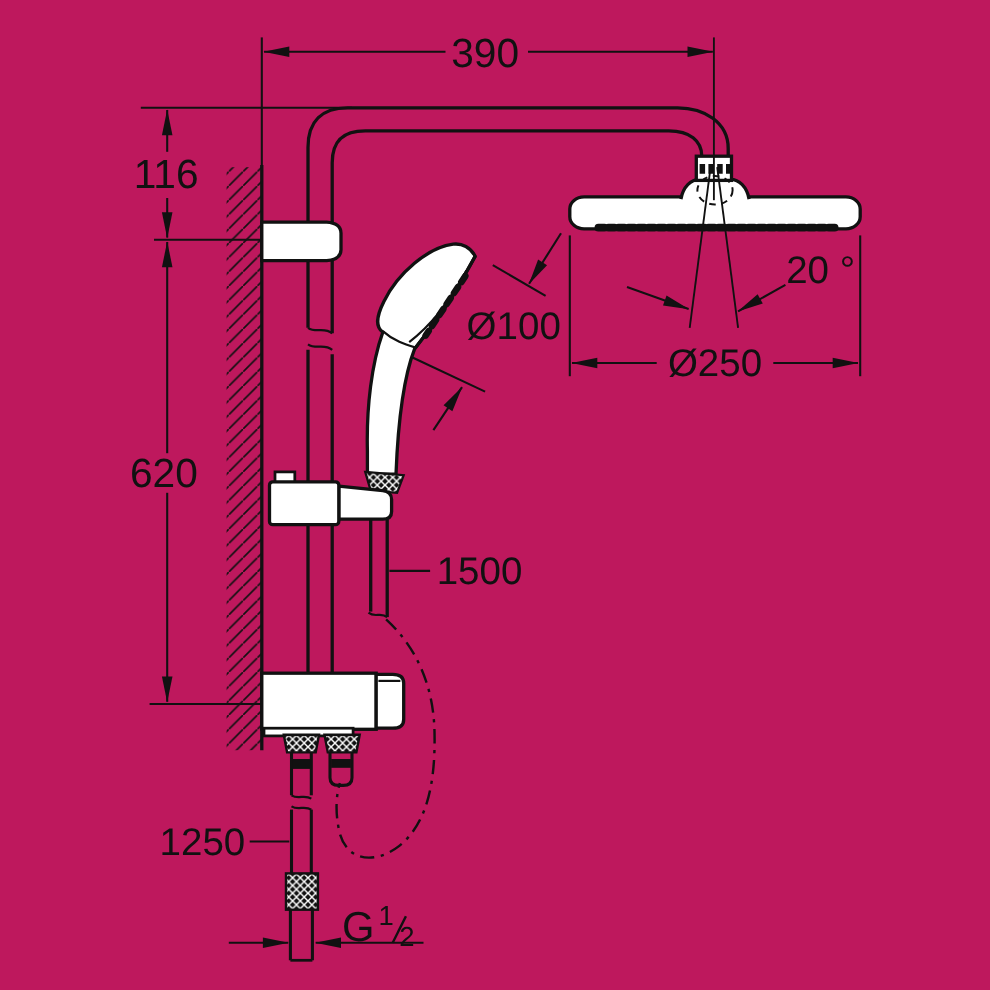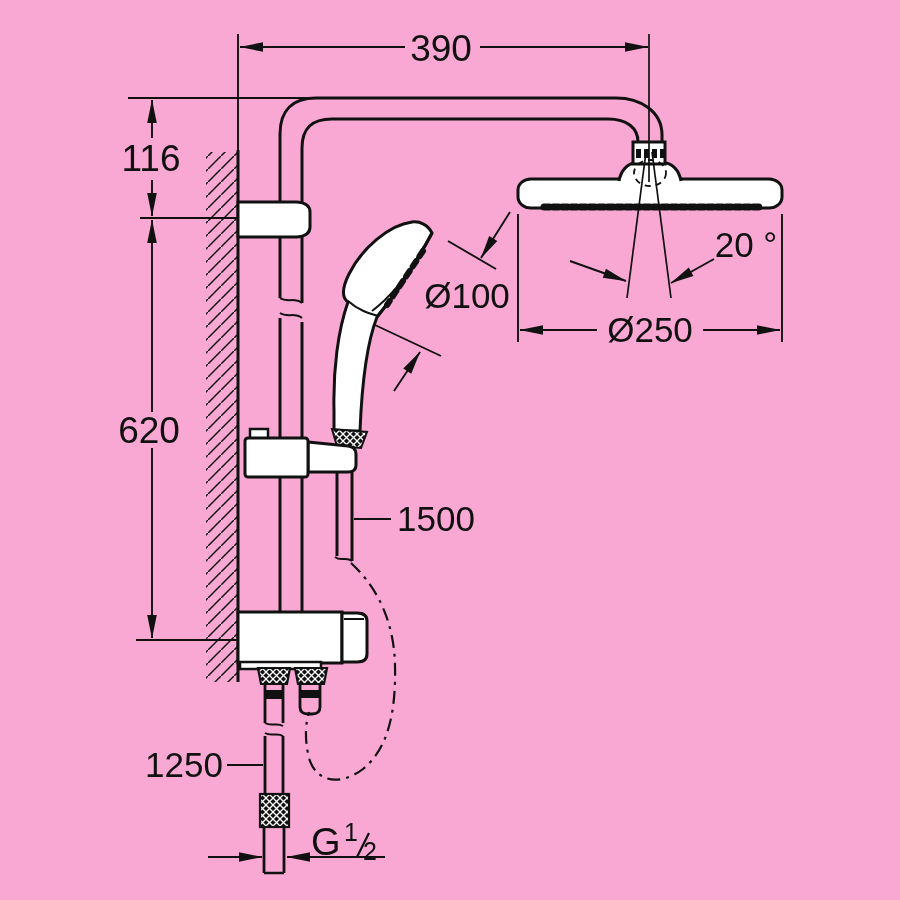--- a/index.html
+++ b/index.html
@@ -1,16 +1,16 @@
 <!DOCTYPE html>
 <html><head>
 <meta charset="utf-8">
 <style>
   html,body{margin:0;padding:0;background:#ffffff;}
-  .stage{width:900px;height:900px;position:relative;background:#f9a8d4;overflow:hidden;}
+  .stage{width:900px;height:900px;position:relative;background:#be185d;overflow:hidden;}
   svg{display:block;}
   text{font-family:"Liberation Sans","DejaVu Sans",sans-serif;fill:#111;}
   .dim-label{font-size:35px;}
   .dim-label-big{font-size:37px;}
   .sup{font-size:25px;}
 </style>
 </head>
 <body>
 
 <div class="stage">

